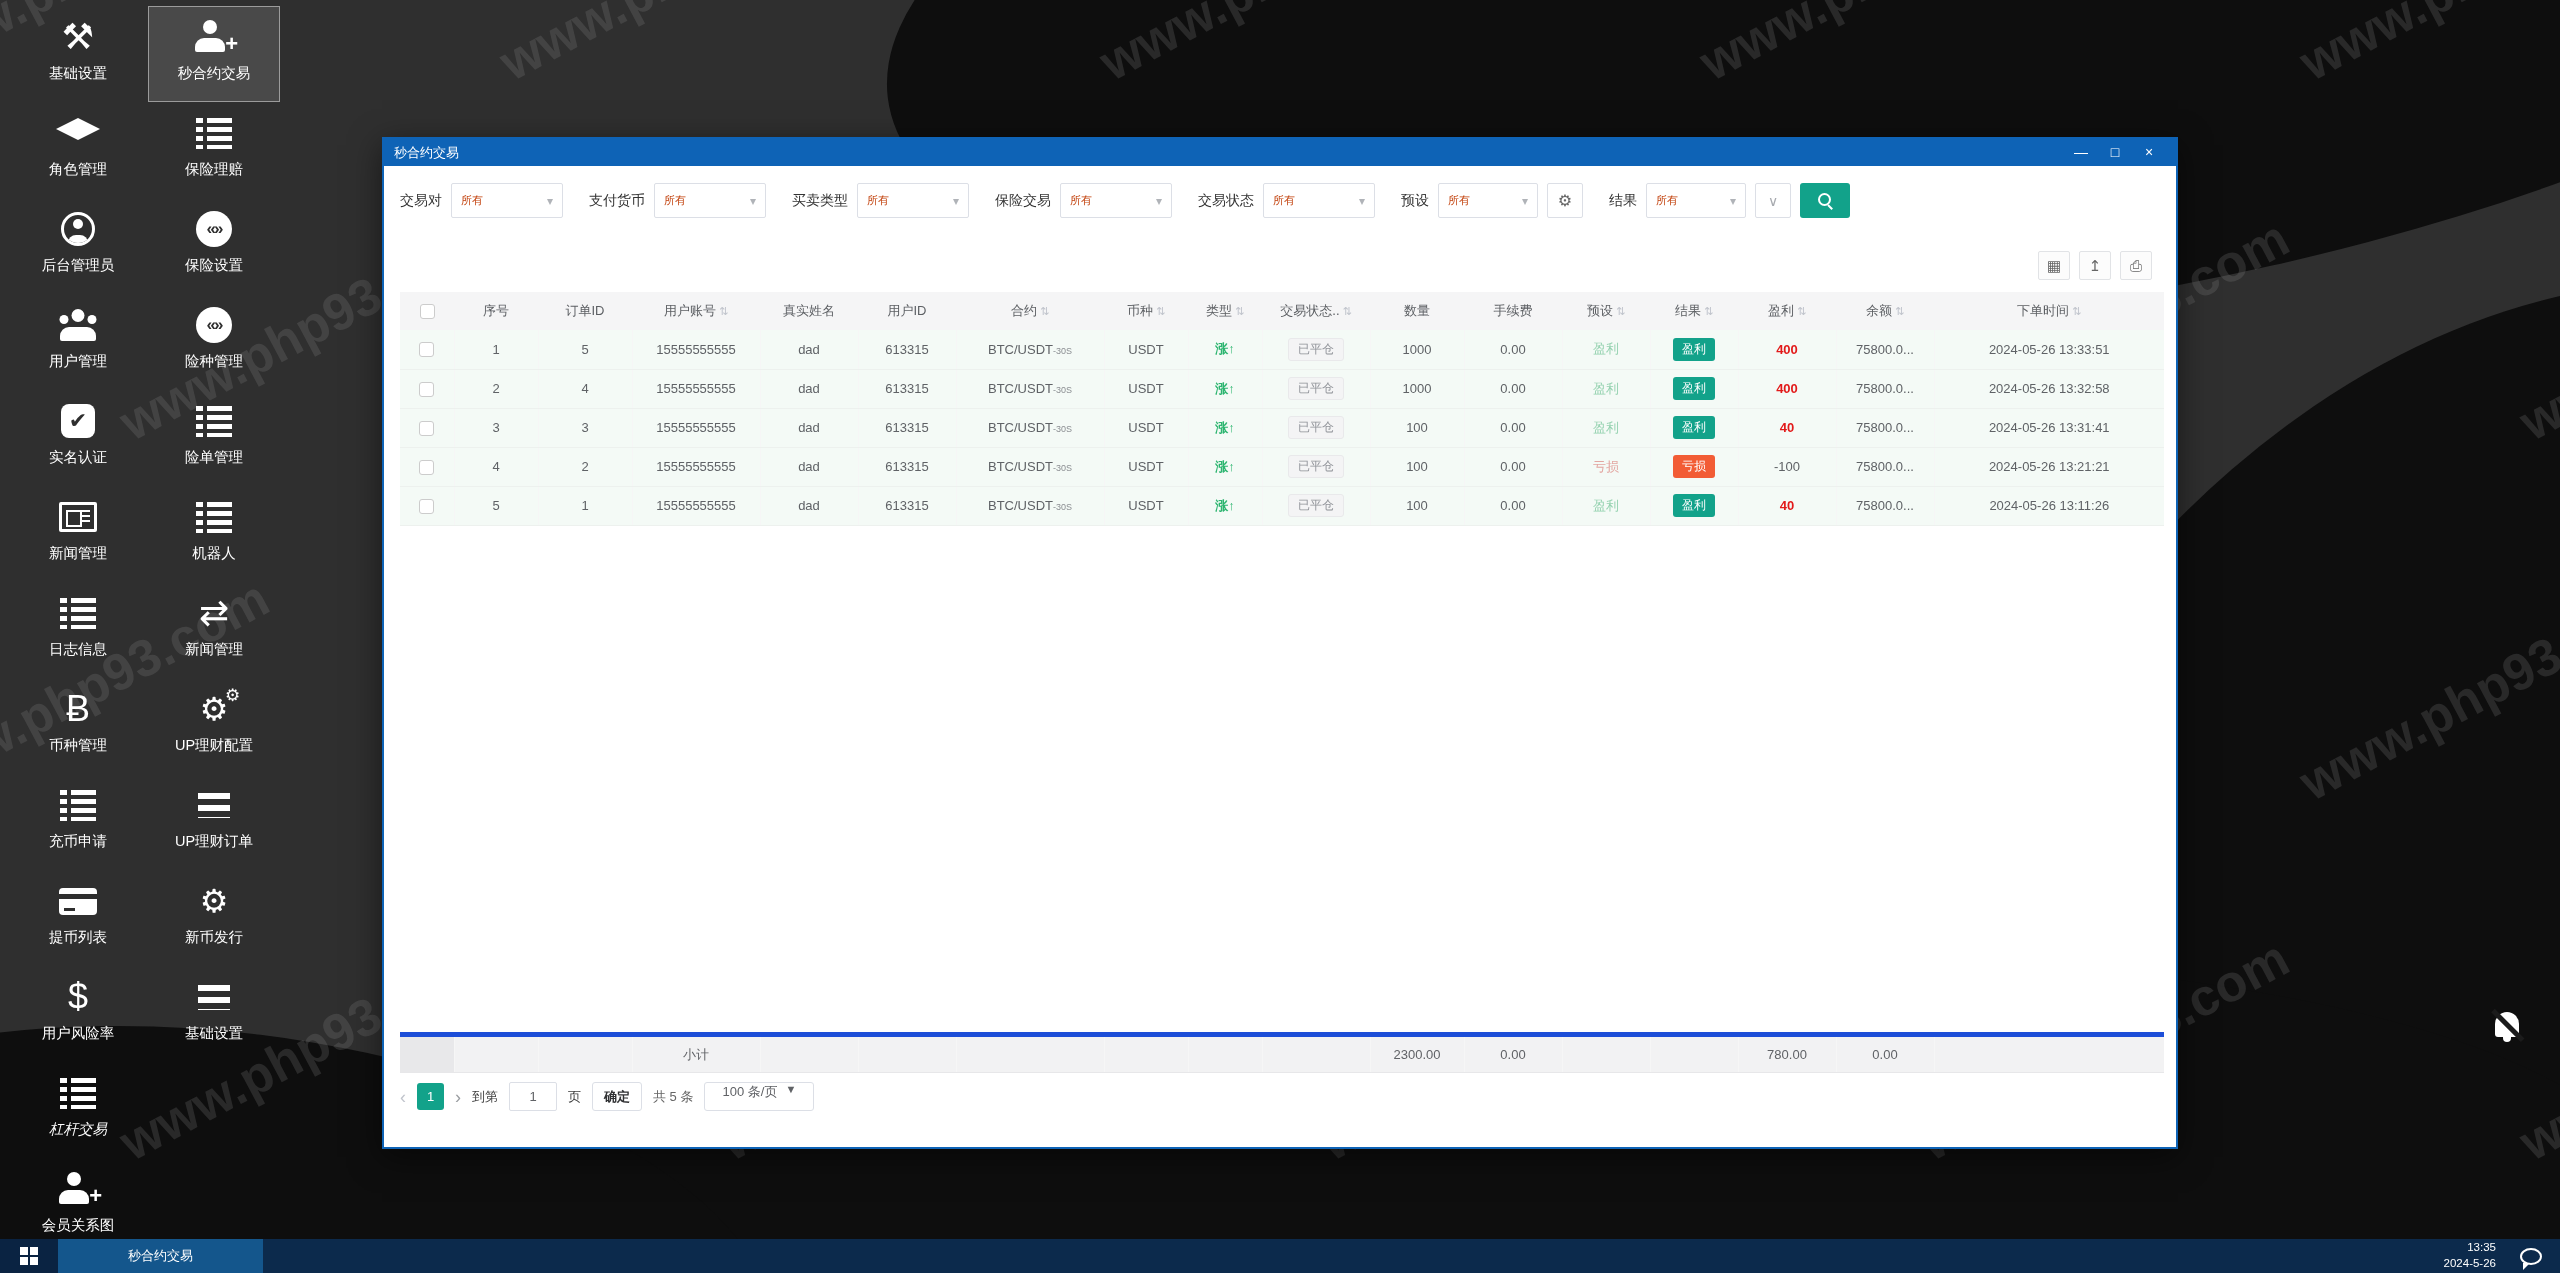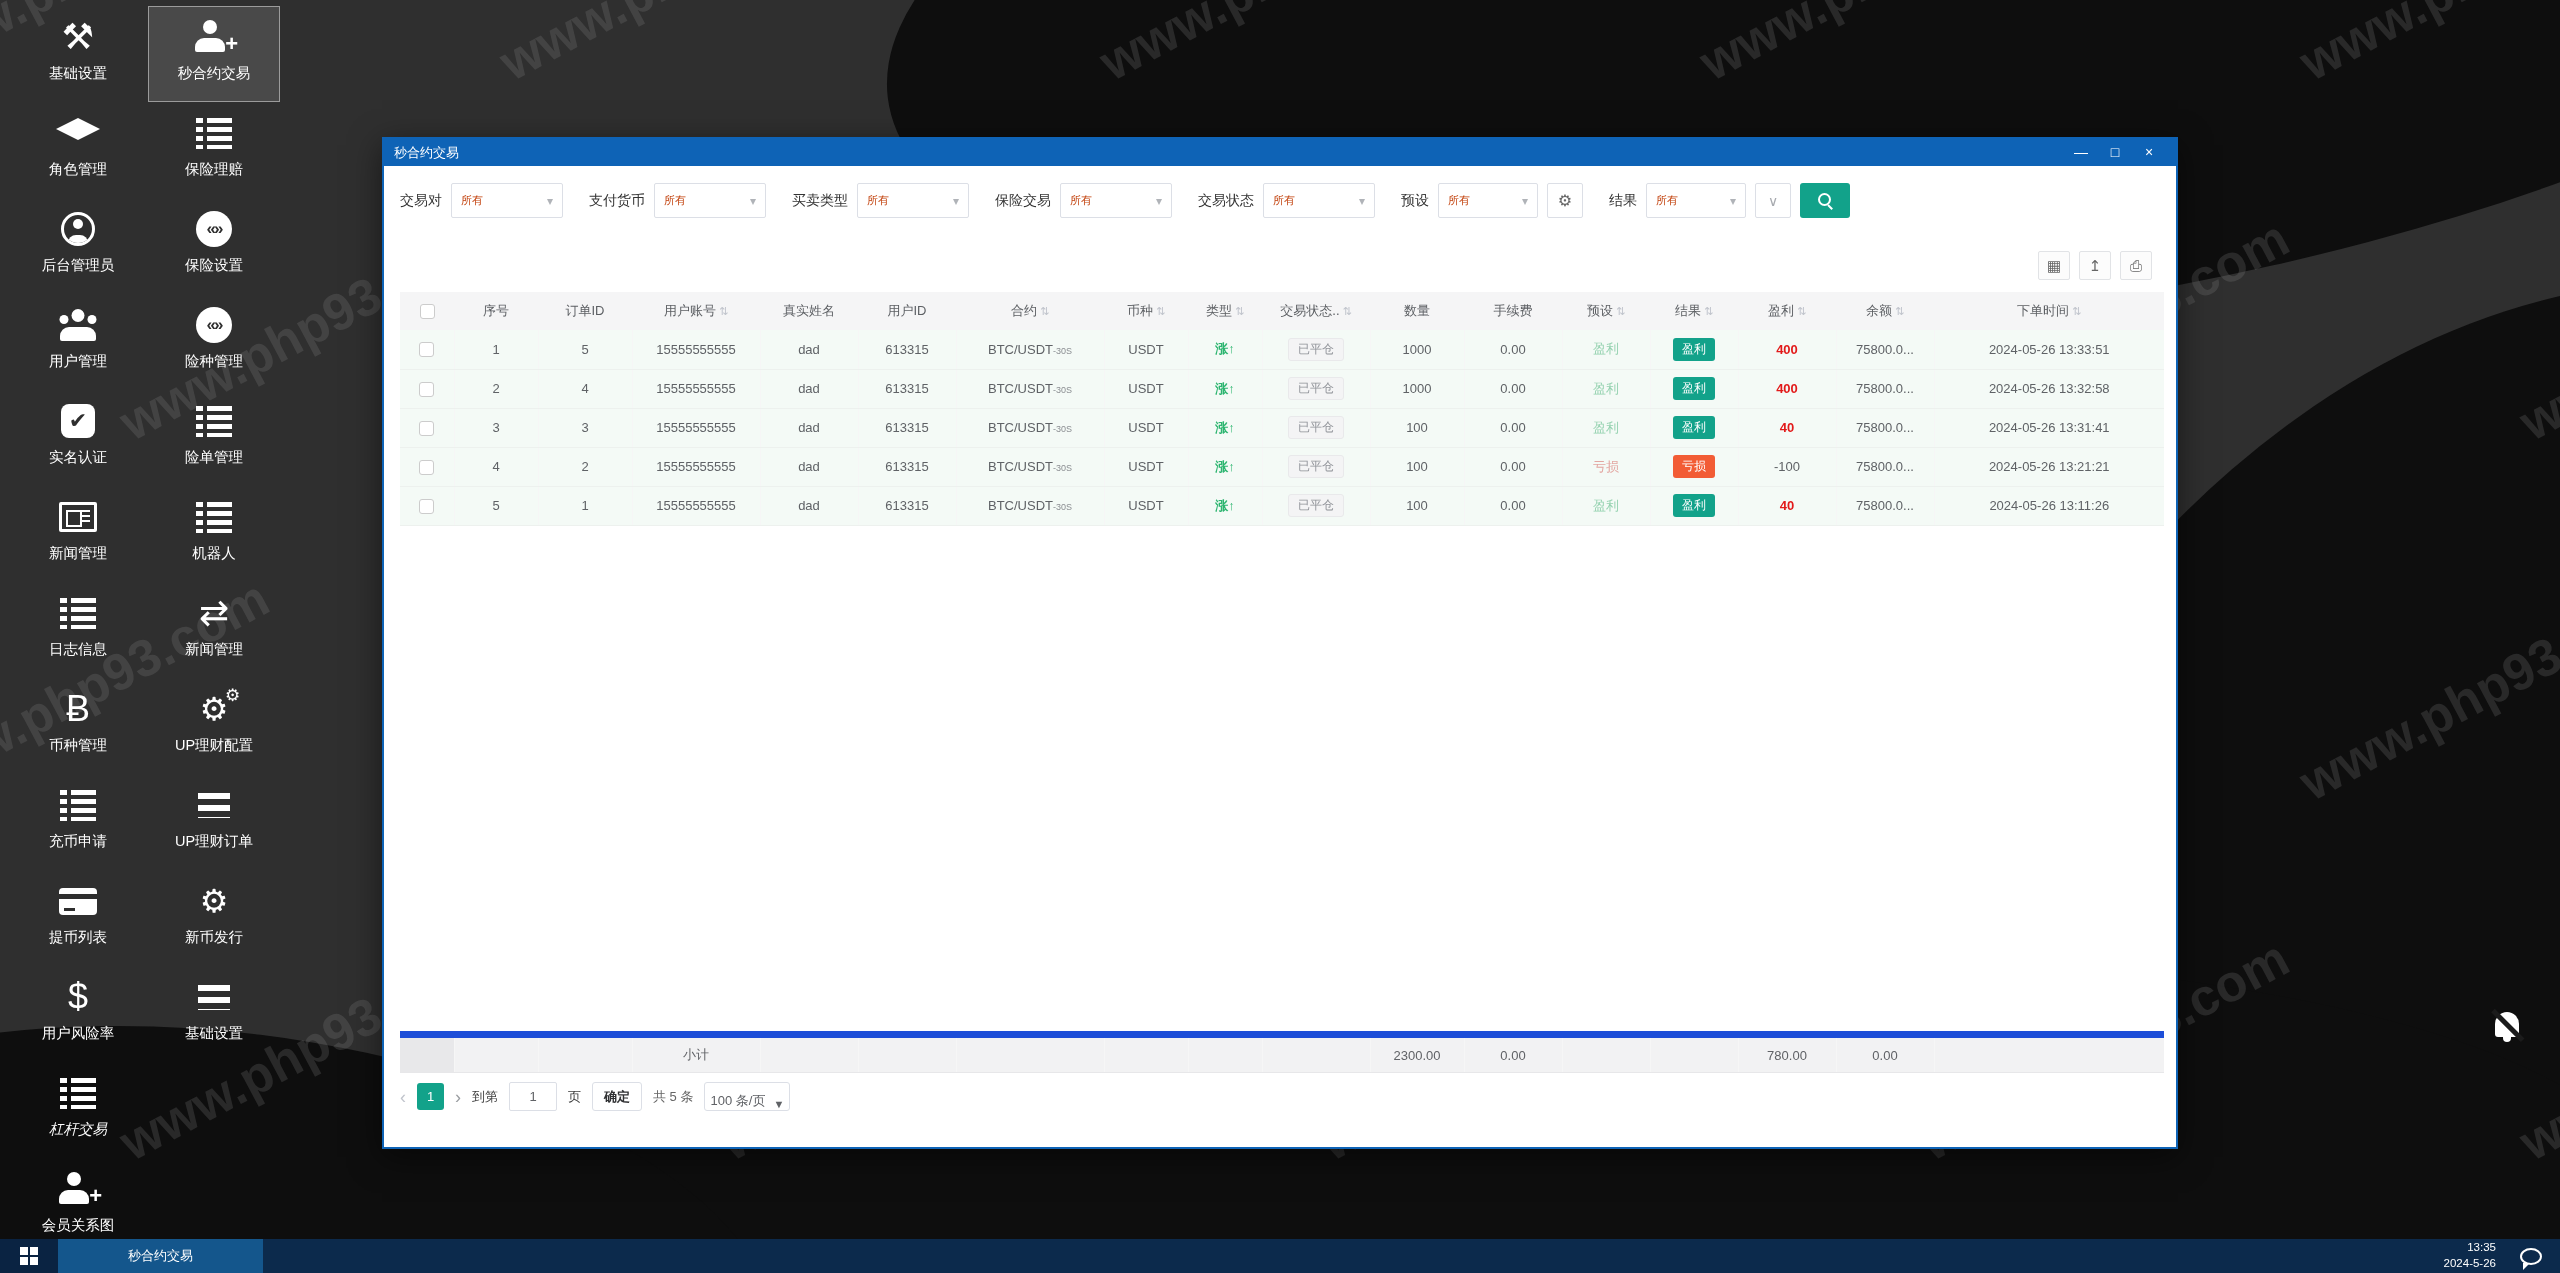--- a/index.html
+++ b/index.html
@@ -93,29 +93,29 @@
   .preset-profit { color:#95d2b0; }
   .preset-loss { color:#e3a6a1; }
   .badge { display:inline-block; color:#fff; font-size:12px; padding:3px 9px; border-radius:3px; }
   .badge.profit { background:var(--teal); }
   .badge.loss { background:var(--orange); }
   .profit-gain { color:var(--red); font-weight:bold; }
   .profit-loss { color:#5f6266; }
   .flex-spacer { flex:1 1 auto; }
 
   
-  table.summary td { height:38px; background:#f2f2f3; border-top:7px solid #1d4ed8; border-bottom:1px solid #e7e7e9; font-size:13px; color:#606266; text-align:center; white-space:nowrap; }
+  table.summary td { height:38px; background:#f2f2f3; border-top:5px solid #1d4ed8; border-bottom:1px solid #e7e7e9; font-size:13px; color:#606266; text-align:center; white-space:nowrap; }
   table.summary td.shaded { background:#e8e8ea; }
   .pager { display:flex; align-items:center; gap:11px; padding:9px 16px 0 16px; flex:0 0 auto; font-size:13px; color:#666; }
   .pg-arrow { color:#c0c4cc; font-size:18px; cursor:pointer; line-height:1; }
   .pg-cur { width:27px; height:27px; background:var(--teal); color:#fff; border-radius:3px; display:flex; align-items:center; justify-content:center; font-size:13px; cursor:pointer; }
   .pg-muted { color:#404040; }
   .pg-input { width:48px; height:29px; border:1px solid #dcdfe6; border-radius:2px; text-align:center; font-size:13px; color:#606266; background:#fff; }
   .pg-confirm { height:29px; padding:0 11px; border:1px solid #dcdfe6; border-radius:3px; background:#fff; font-size:13px; font-weight:bold; color:#303133; cursor:pointer; }
-  .pg-size { height:29px; border:1px solid #dcdfe6; border-radius:3px; background:#fff; display:flex; align-items:flex-end; gap:8px; padding:0 5px; font-size:13px; color:#606266; cursor:pointer; }
+  .pg-size { height:29px; border:1px solid #dcdfe6; border-radius:3px; background:#fff; display:flex; align-items:flex-start; gap:8px; padding:0 17px; font-size:13px; color:#606266; cursor:pointer; }
 
   
   .bell { position:absolute; right:32px; top:1006px; z-index:6; width:40px; height:42px; }
   .bell-body { position:absolute; left:7px; top:6px; width:24px; height:25px; background:#fff; border-radius:12px 12px 3px 3px; }
   .bell-body::after { content:""; position:absolute; left:8px; bottom:-5px; width:8px; height:5px; background:#fff; border-radius:0 0 4px 4px; }
   .bell-slash { position:absolute; left:-1px; top:17px; width:42px; height:4.5px; background:#1b1b1b; transform:rotate(45deg); }
 
   
   .taskbar { position:absolute; left:0; right:0; bottom:0; height:34px; background:#0c2a4c; z-index:50; display:flex; align-items:stretch; }
   .start-btn { width:58px; display:flex; align-items:center; justify-content:center; background:#0a2342; cursor:pointer; }

